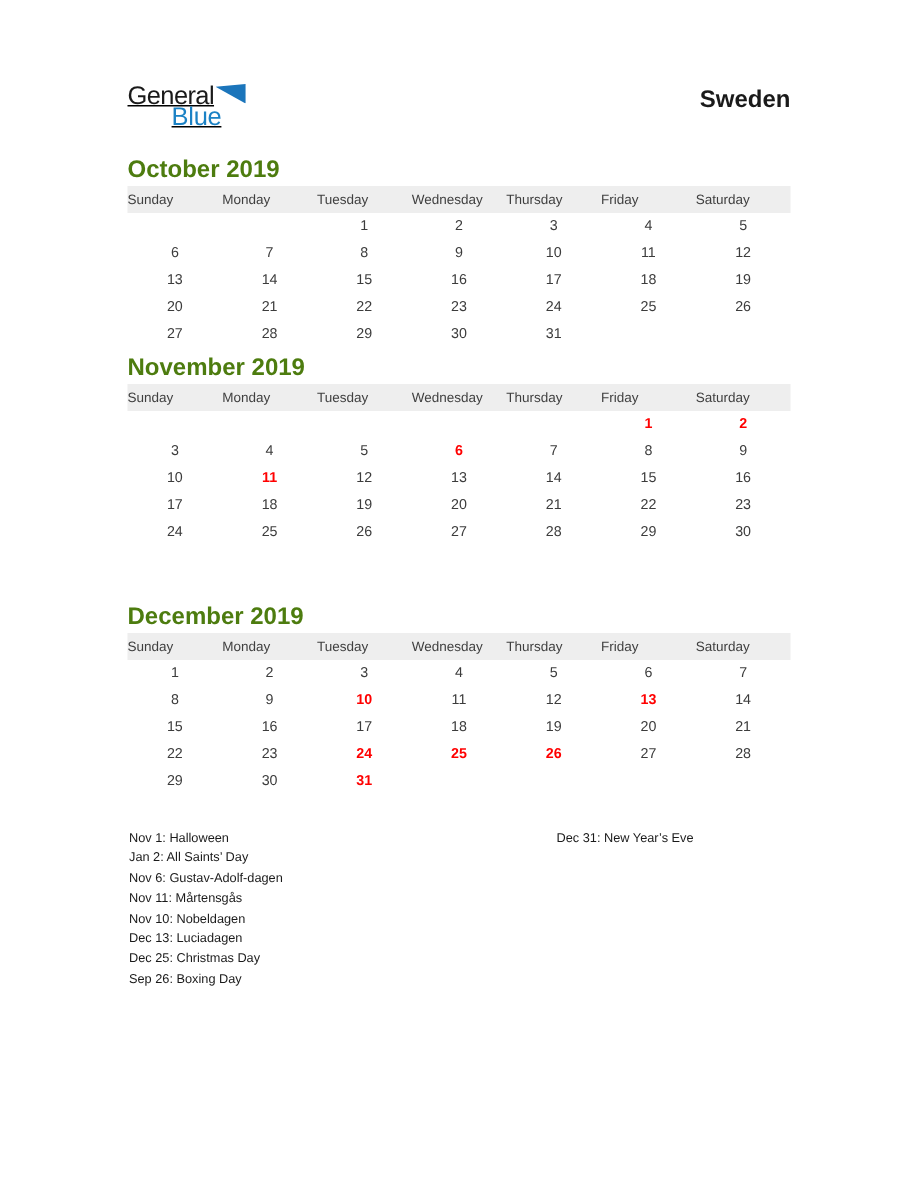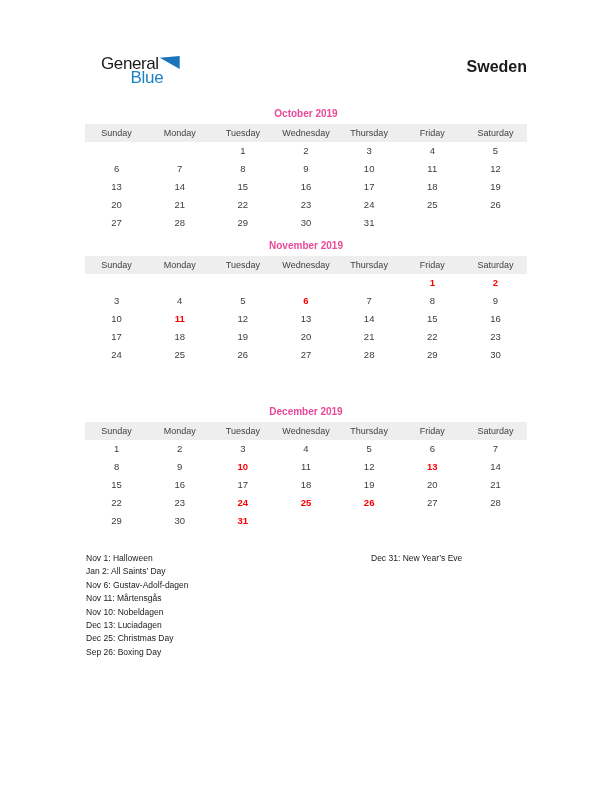--- a/index.html
+++ b/index.html
@@ -7,21 +7,21 @@
   body {
     width: 612px; height: 792px;
     position: relative;
     font-family: "Liberation Sans", sans-serif;
     color: #000;
     overflow: hidden;
   }
   .page { position: absolute; inset: 0; background: #fff; }
 
   
-  .logo { position: absolute; left: 101px; top: 55px; width: 92px; }
+  .logo { position: absolute; left: 85px; top: 55px; width: 92px; text-decoration: underline; }
   .logo-line1 { display: flex; align-items: flex-start; line-height: 17px; }
   .logo-general {
     font-size: 17px; font-weight: 400; color: #1a1a1a; letter-spacing: -0.4px;
   }
   .logo-flag {
     display: inline-block; width: 20px; height: 13px; margin-left: 1px; margin-top: 1px;
     background: #1b75bb;
     clip-path: polygon(0 14%, 100% 0, 100% 100%);
   }
   .logo-blue {
@@ -32,29 +32,29 @@
     position: absolute; top: 55px; right: 85px;
     font-size: 16px; font-weight: 700; color: #1a1a1a; line-height: 24px;
   }
 
   
   .month { position: absolute; left: 85px; width: 442px; }
   #month-0 { top: 103px; }
   #month-1 { top: 235px; }
   #month-2 { top: 401px; }
   .month-title {
-    height: 21px; line-height: 21px; text-align: center;
-    font-size: 10px; font-weight: 700; color: #ec4899;
+    height: 21px; line-height: 21px; 
+    font-size: 16px; font-weight: 700; color: #4d7c0f;
   }
   .weekday-row {
     display: grid; grid-template-columns: repeat(7, 1fr);
     height: 18px; background: #eeeeee;
   }
   .weekday-row .wd {
-    font-size: 9px; color: #3f3f3f; text-align: center; line-height: 18px;
+    font-size: 9px; color: #3f3f3f; text-align: left; line-height: 18px;
   }
   .dates {
     display: grid; grid-template-columns: repeat(7, 1fr);
     grid-auto-rows: 18px;
   }
   .dates .cell {
     font-size: 9.5px; color: #3c3c3c; text-align: center; line-height: 18px;
   }
   .dates .cell.red { color: #ff0000; font-weight: 700; }
 

